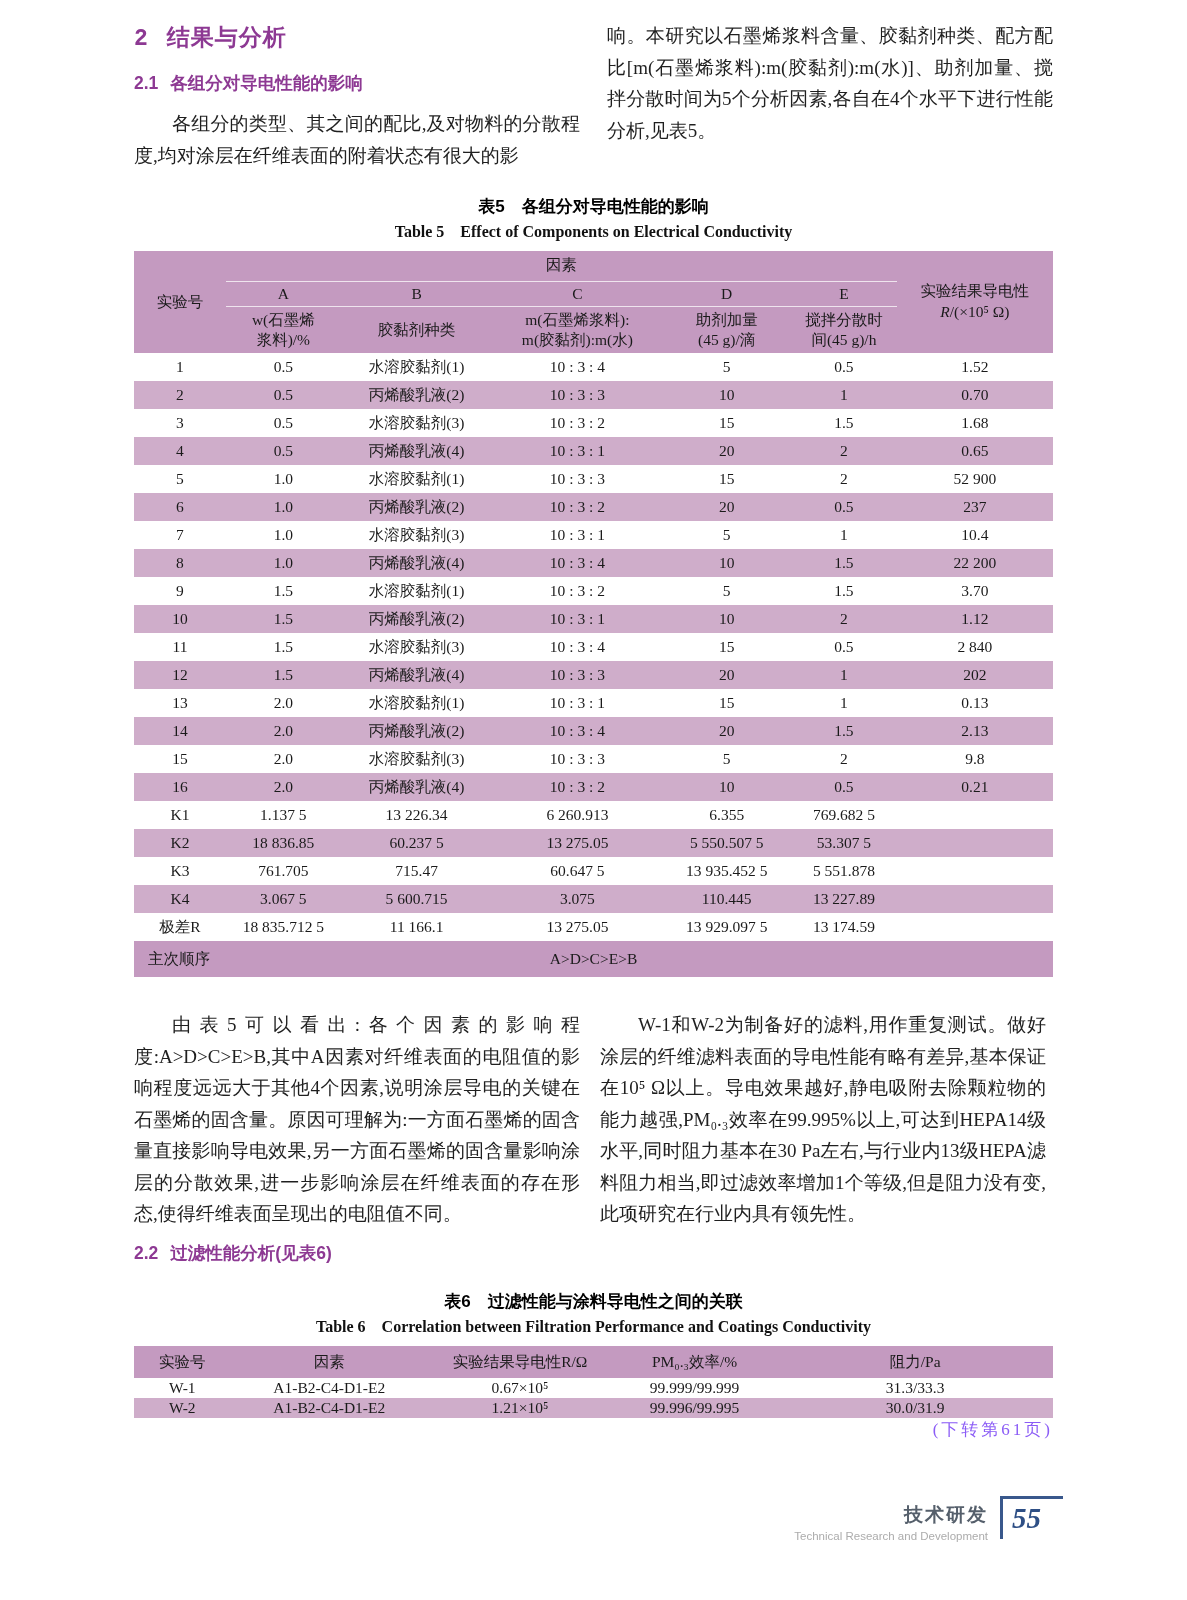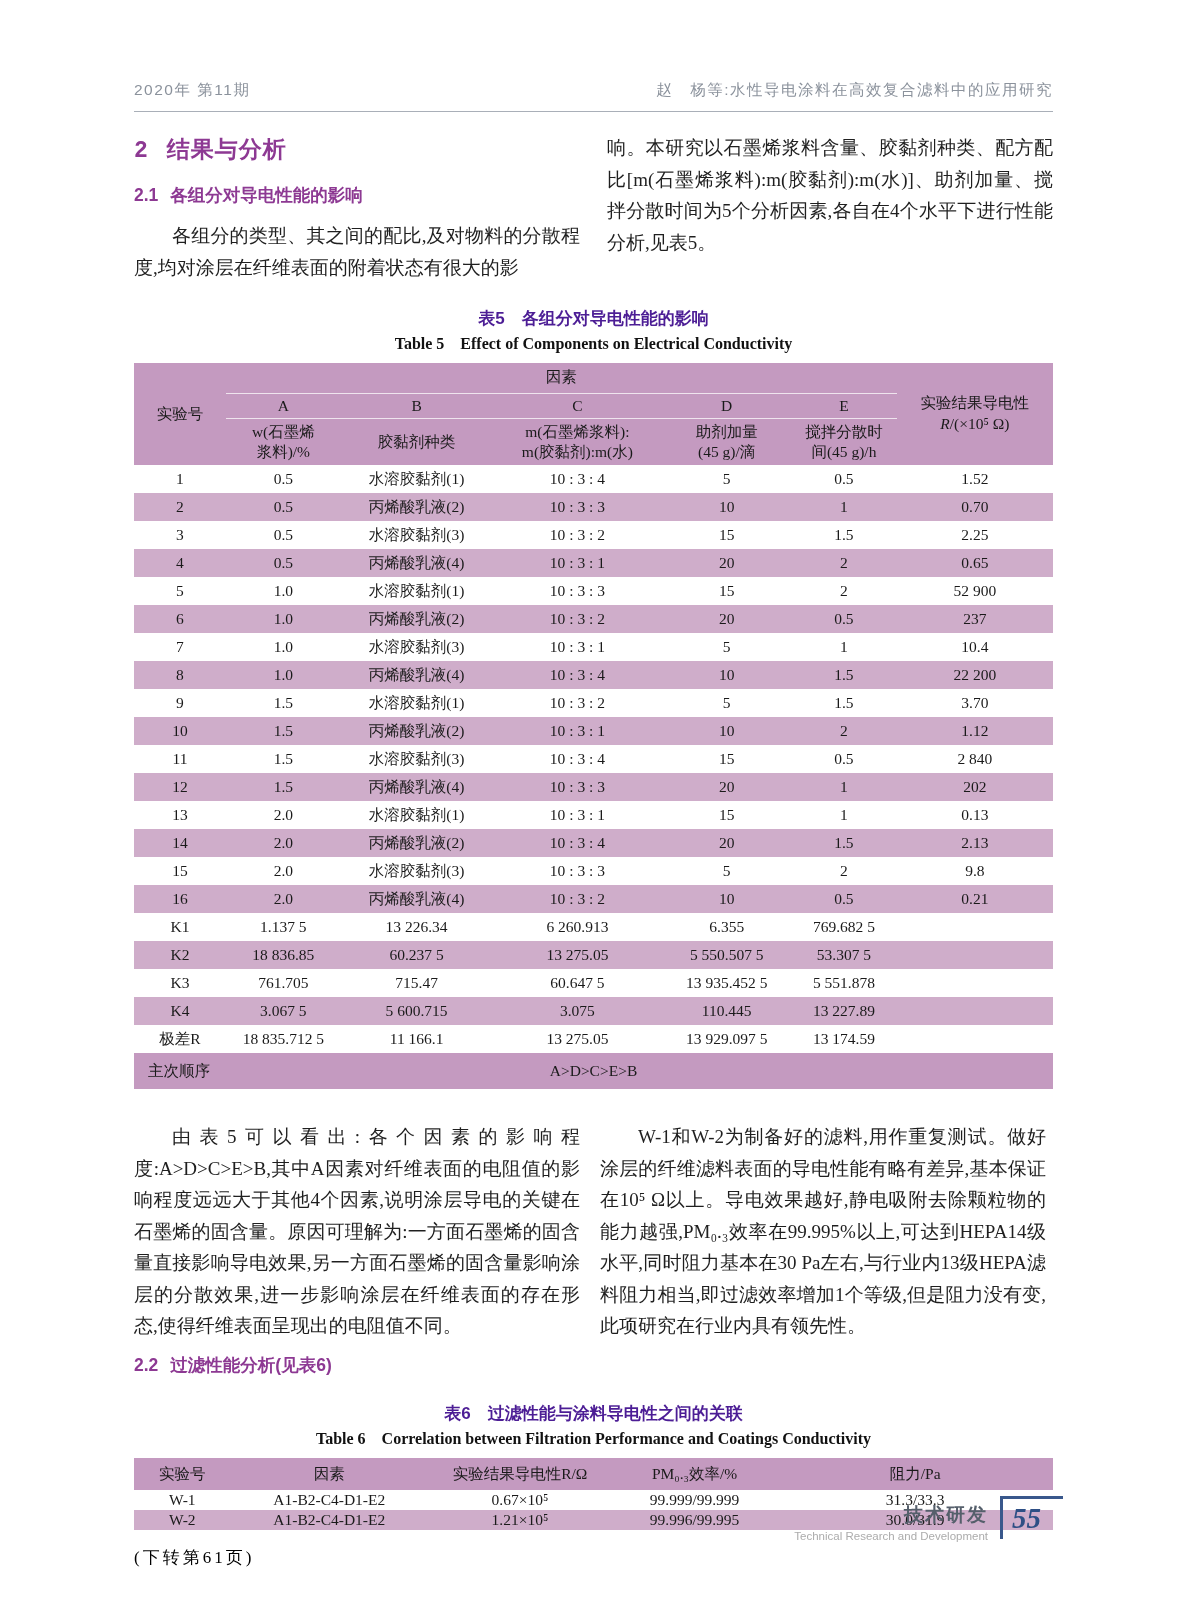--- a/index.html
+++ b/index.html
@@ -33,21 +33,21 @@
   h3.subsec {
     font-family:"Liberation Sans","DejaVu Sans",sans-serif; font-weight:bold;
     font-size:17.5px; color:#8d3993; margin:0 0 9px 0;
   }
   h3.subsec .num { margin-right:12px; }
   h3.s22 { margin-top:8px; }
 
   
   .cap-cn {
     text-align:center; font-family:"Liberation Sans","DejaVu Sans",sans-serif;
-    font-weight:bold; font-size:17px; color:#4c1d95; margin-top:24px;
+    font-weight:bold; font-size:17px; color:#000000; margin-top:24px;
   }
   .cap-en {
     text-align:center; font-family:"Liberation Serif","DejaVu Serif",serif;
     font-weight:bold; font-size:16px; color:#111; margin:4px 0 8px 0;
   }
 
   
   table { width:100%; border-collapse:collapse; table-layout:fixed;
           font-size:15.5px; color:#1a1a1a; }
   th, td { font-weight:normal; text-align:center; vertical-align:middle; padding:1px 2px; }
@@ -63,21 +63,21 @@
   .result-head { line-height:1.35; }
   .it { font-style:italic; }
   tr.order-row td { background:#c49ac0; height:36px; position:relative; }
   .order-label { position:absolute; left:14px; top:50%; transform:translateY(-50%); }
 
   .t6 { margin-top:2px; }
   .t6 thead th { height:32px; }
   .t6 tbody td { height:16px; }
 
   
-  .continuation { text-align:left; font-size:17px; letter-spacing:3px; margin-top:16px; color:#000000; }
+  .continuation { text-align:right; font-size:17px; letter-spacing:3px; color:#8b5cf6; }
 
   
   .footer { position:absolute; top:1496px; right:124px; display:flex; align-items:flex-start; }
   .footer-labels { text-align:right; margin-right:12px; padding-top:6px; }
   .footer-cn {
     font-family:"Liberation Sans","DejaVu Sans",sans-serif; font-weight:bold;
     font-size:19px; color:#555f6b; letter-spacing:2px;
   }
   .footer-en {
     font-family:"Liberation Sans","DejaVu Sans",sans-serif;
@@ -90,24 +90,20 @@
   .pagenum {
     font-family:"Liberation Serif","DejaVu Serif",serif; font-style:italic; font-weight:bold;
     font-size:29px; color:#2e4f85;
   }
 </style>
 </head>
 <body>
 
 <div class="content">
 
-  <div class="pagehead">
-    <span>2020年  第11期</span>
-    <span>赵　杨等:水性导电涂料在高效复合滤料中的应用研究</span>
-  </div>
 
   <div class="cols block1">
     <div class="col">
       <h2 class="sec">
         <span class="num">2</span><span>结果与分析</span>
       </h2>
       <h3 class="subsec">
         <span class="num">2.1</span><span>各组分对导电性能的影响</span>
       </h3>
       <p class="indent">各组分的类型、其之间的配比,及对物料的分散程度,均对涂层在纤维表面的附着状态有很大的影</p>
@@ -177,21 +173,21 @@
           <td>1</td>
           <td>0.70</td>
         </tr>
         <tr>
           <td>3</td>
           <td>0.5</td>
           <td>水溶胶黏剂(3)</td>
           <td>10 : 3 : 2</td>
           <td>15</td>
           <td>1.5</td>
-          <td>2.25</td>
+          <td>1.68</td>
         </tr>
         <tr>
           <td>4</td>
           <td>0.5</td>
           <td>丙烯酸乳液(4)</td>
           <td>10 : 3 : 1</td>
           <td>20</td>
           <td>2</td>
           <td>0.65</td>
         </tr>

